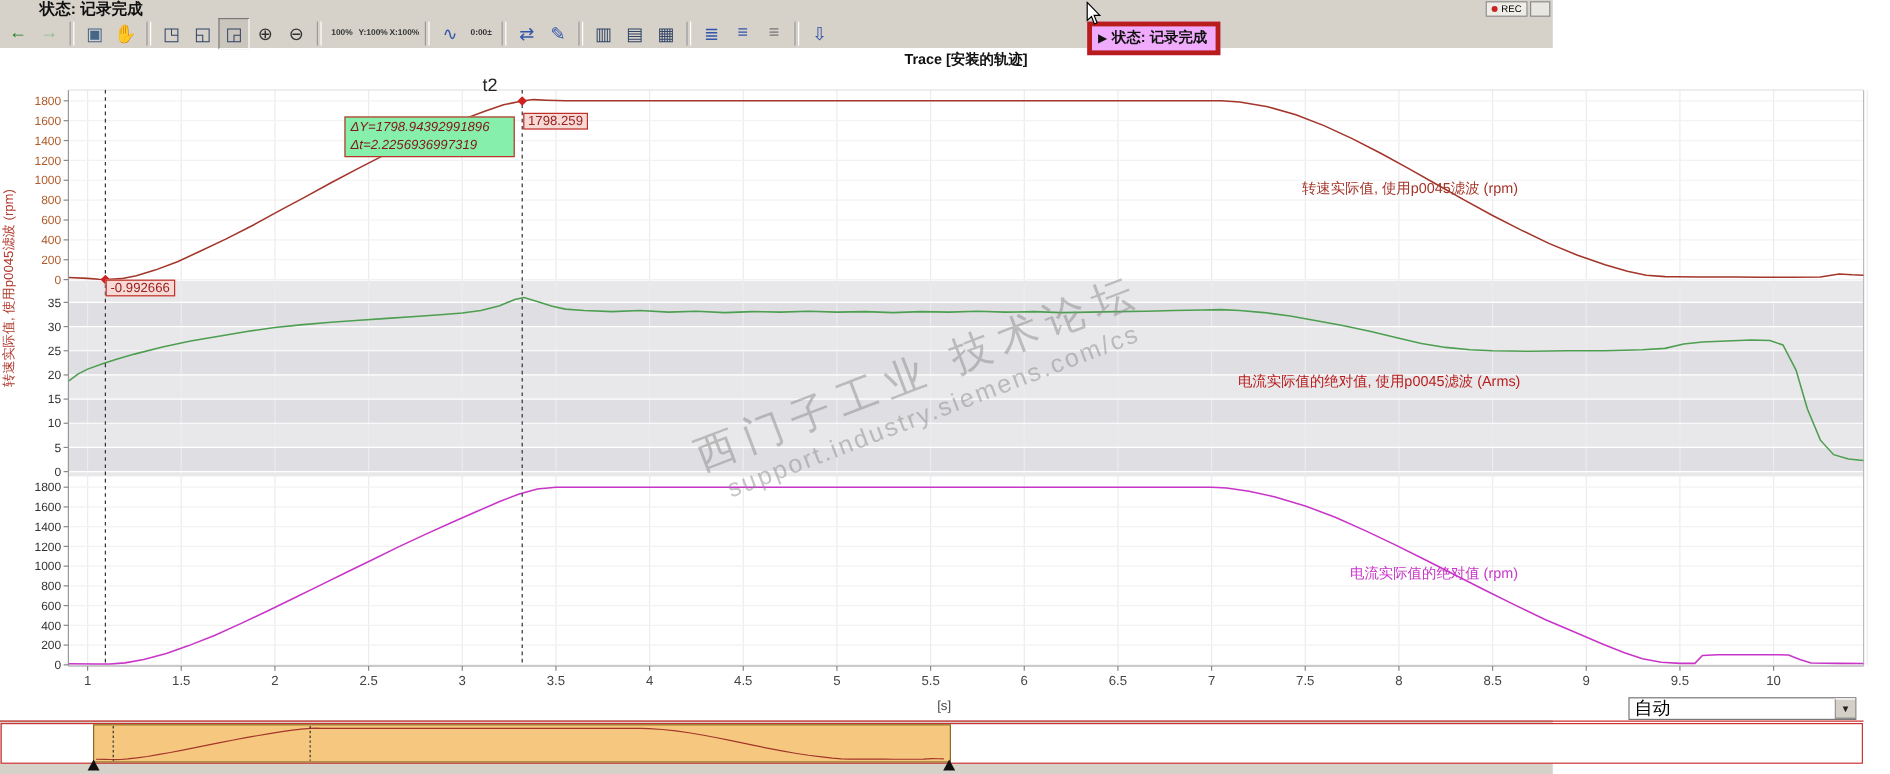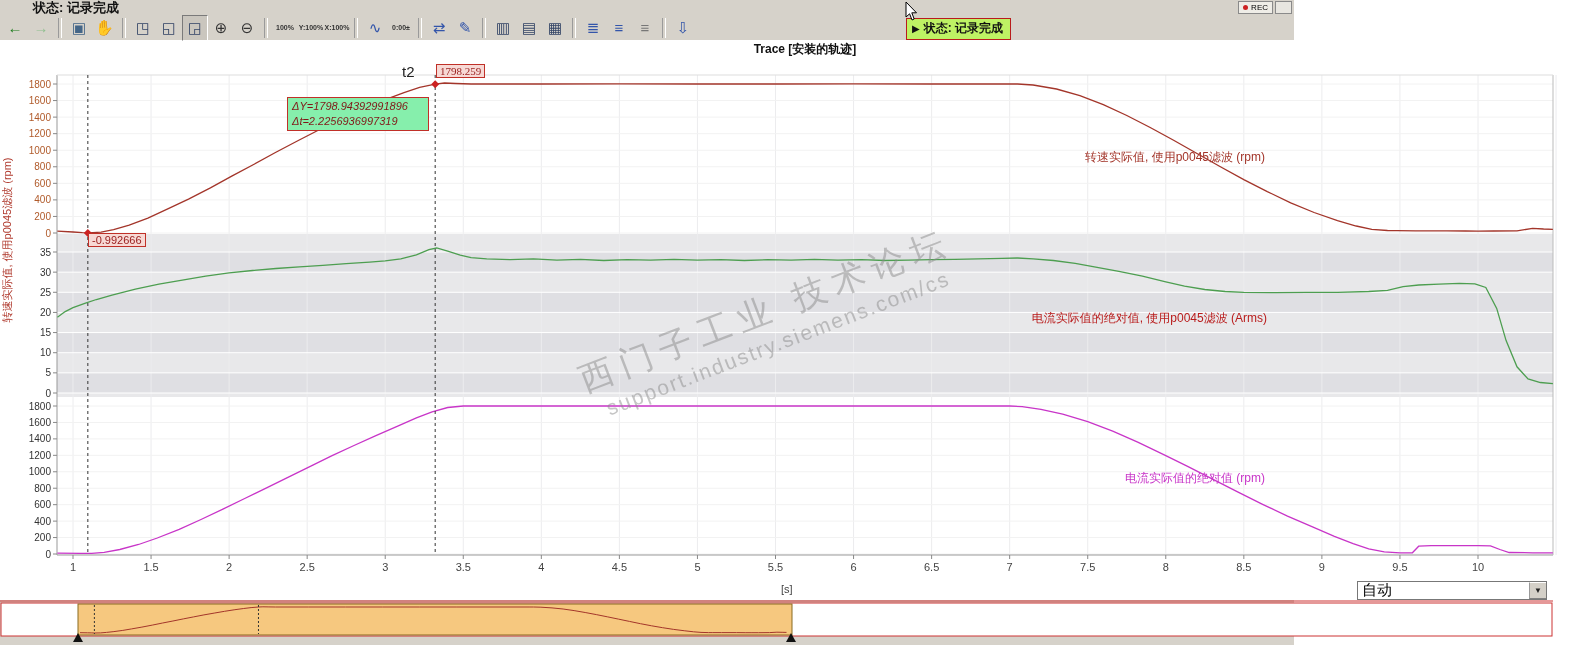--- a/index.html
+++ b/index.html
@@ -30,30 +30,30 @@
   
   .signal-label{position:absolute;font-size:12px;z-index:5;white-space:nowrap;}
   #sig0{top:149px;right:29px;}
   #sig1{top:310px;right:27px;}
   #sig2{top:470px;right:29px;}
   
   #delta-box{position:absolute;left:287px;top:97px;width:132px;background:#86efac;
     border:1px solid #c03028;color:#801818;font-size:11px;line-height:15px;padding:1px 4px;z-index:7;font-style:italic;}
   .cursor-value{position:absolute;background:#f7d9d5;border:1px solid #c03028;color:#9a2020;
     font-size:11px;line-height:12px;padding:0 3px;z-index:7;white-space:nowrap;}
-  #t2-value{left:436px;top:64px;font-family:Liberation Serif, serif;}
+  #t2-value{left:436px;top:94px;}
   #t1-value{left:88px;top:233px;}
   #t2-label{position:absolute;left:402px;top:63px;font-size:15px;color:#222;z-index:7;}
   
   #watermark{position:absolute;left:420px;top:287px;width:700px;transform:rotate(-21deg);
     text-align:center;z-index:3;pointer-events:none;}
   #watermark .wm1{font-size:34px;letter-spacing:8px;color:rgba(140,140,140,0.5);}
   #watermark .wm2{font-size:21px;letter-spacing:2px;color:rgba(140,140,140,0.5);}
   
-  #status-tip{position:absolute;left:906px;top:18px;background:#bef264;border:1px solid #b91c1c;
+  #status-tip{position:absolute;left:906px;top:18px;background:#f0abfc;border:4px solid #b91c1c;
     font-size:12px;font-weight:bold;color:#111;padding:1px 7px 2px 5px;z-index:20;white-space:nowrap;}
   #status-tip .play{color:#111;font-size:10px;margin-right:4px;}
   
   #x-unit{position:absolute;left:781px;top:583px;font-size:11px;color:#444;z-index:5;}
   
   #mode-dropdown{position:absolute;left:1357px;top:581px;width:188px;height:17px;background:#fff;
     border:1px solid #777;display:flex;align-items:center;z-index:5;}
   #mode-dropdown .val{flex:1;font-size:15px;padding-left:4px;color:#000;}
   #mode-dropdown .arrow{width:16px;height:15px;background:#d4d0c8;border-left:1px solid #999;
     display:flex;align-items:center;justify-content:center;font-size:8px;color:#222;

